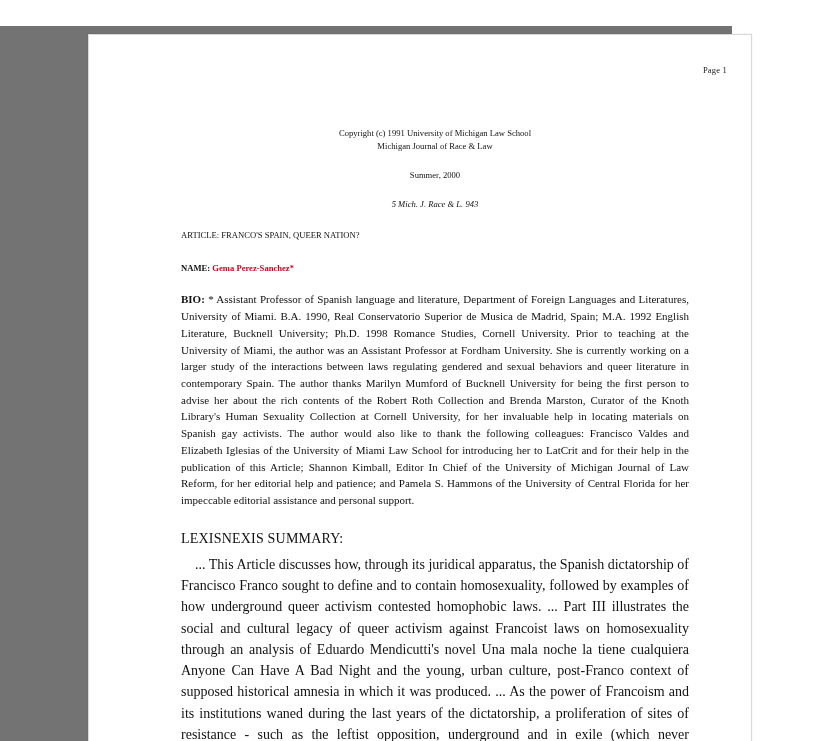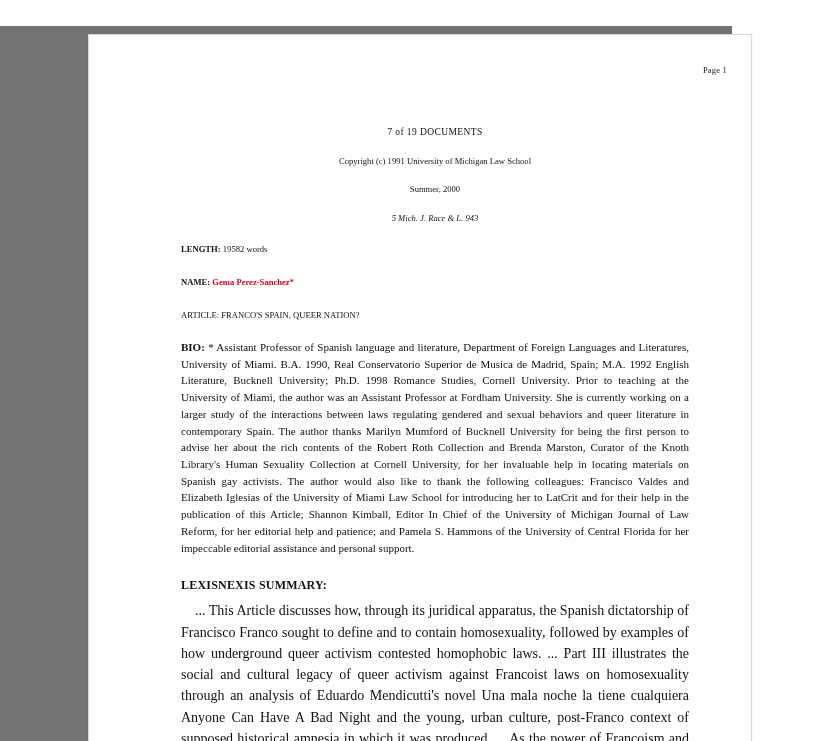--- a/index.html
+++ b/index.html
@@ -93,22 +93,22 @@
   }
   .bio-block {
     margin-top: 17px;
     font-size: 11px;
     color: #111;
     line-height: 1.52;
     text-align: justify;
   }
   .summary-heading {
     margin-top: 22px;
-    font-size: 12px;
-    font-weight: bold;
+    font-size: 14px;
+    font-weight: normal;
     color: #111;
     letter-spacing: 0.2px;
   }
   .summary-body {
     margin-top: 7px;
     font-size: 14px;
     color: #111;
     line-height: 1.52;
     text-align: justify;
     text-indent: 14px;
@@ -117,39 +117,35 @@
 </head>
 <body>
 
 <div class="page">
   <div class="sheet">
 
     <div class="page-number">Page 1</div>
 
     <div class="content">
 
-      <div class="centered doc-count">7 of 19 DOCUMENTS</div>
 
       <div class="centered copyright-line">Copyright (c) 1991 University of Michigan Law School</div>
+      <div class="centered journal-line">Michigan Journal of Race &amp; Law</div>
 
       <div class="centered season-line">Summer, 2000</div>
 
       <div class="centered citation-line">5 Mich. J. Race &amp; L. 943</div>
 
-      <div class="field-block">
-        <span class="field-label">LENGTH:</span>
-        <span>19582 words</span>
-      </div>
+
+      <div class="field-block">ARTICLE: FRANCO'S SPAIN, QUEER NATION?</div>
 
       <div class="field-block">
         <span class="field-label">NAME:</span>
         <span class="name-value">Gema Perez-Sanchez*</span>
       </div>
-
-      <div class="field-block">ARTICLE: FRANCO'S SPAIN, QUEER NATION?</div>
 
       <div class="bio-block">
         <span class="field-label">BIO:</span>
         <span>* Assistant Professor of Spanish language and literature, Department of Foreign Languages and Literatures, University of Miami. B.A. 1990, Real Conservatorio Superior de Musica de Madrid, Spain; M.A. 1992 English Literature, Bucknell University; Ph.D. 1998 Romance Studies, Cornell University. Prior to teaching at the University of Miami, the author was an Assistant Professor at Fordham University. She is currently working on a larger study of the interactions between laws regulating gendered and sexual behaviors and queer literature in contemporary Spain. The author thanks Marilyn Mumford of Bucknell University for being the first person to advise her about the rich contents of the Robert Roth Collection and Brenda Marston, Curator of the Knoth Library's Human Sexuality Collection at Cornell University, for her invaluable help in locating materials on Spanish gay activists. The author would also like to thank the following colleagues: Francisco Valdes and Elizabeth Iglesias of the University of Miami Law School for introducing her to LatCrit and for their help in the publication of this Article; Shannon Kimball, Editor In Chief of the University of Michigan Journal of Law Reform, for her editorial help and patience; and Pamela S. Hammons of the University of Central Florida for her impeccable editorial assistance and personal support.</span>
       </div>
 
       <div class="summary-heading">LEXISNEXIS SUMMARY:</div>
       <div class="summary-body">... This Article discusses how, through its juridical apparatus, the Spanish dictatorship of Francisco Franco sought to define and to contain homosexuality, followed by examples of how underground queer activism contested homophobic laws. ... Part III illustrates the social and cultural legacy of queer activism against Francoist laws on homosexuality through an analysis of Eduardo Mendicutti's novel Una mala noche la tiene cualquiera Anyone Can Have A Bad Night and the young, urban culture, post-Franco context of supposed historical amnesia in which it was produced. ... As the power of Francoism and its institutions waned during the last years of the dictatorship, a proliferation of sites of resistance - such as the leftist opposition, underground and in exile (which never disappeared in the hard forty years of dictatorship but which experienced periods of increasingly severe weakness); the timid yet effective feminist challenges of the 1960s and 1970s; and the clandestine gay, lesbian, and transgendered movement of the 1970s and 1980s - attempted to subvert the dominant gendered identities and sexual practices. ... In a dictatorship so concerned with rigidly fixing "proper" gender roles and heterosexual practices, men who did not seem acceptably masculine, who allowed themselves to be sodomized, who, in the eyes of the dictatorship, willingly embraced what was considered the passive, "feminine" position in sexual intercourse, dangerously literalized both Francoism's feminization of the population and the regime's "position" vis-a-vis the rest of Europe. ... After a ten year lull, the victory of the socialist party in 1982 increased gay activists' hopes of further liberalizing society's attitudes toward homosexuality, and it triggered a new wave of publications discussing homosexuality from a progressive point of view. ... As a direct consequence of Sabater's and other judges' requests for stricter measures against homosexuals, Franco issued the Law of Social Danger and Rehabilitation of August 4, 1970, which was much dreaded by lesbians and gays but celebrated by reactionary jurists. ... Moreover, despite Hernandez's and other critics' characterization of the queer world as marginal, Mendicutti's depiction of a transvestite as the most reliable witness of crucial historical events allows him to fulfill other</div>
 
     </div>

